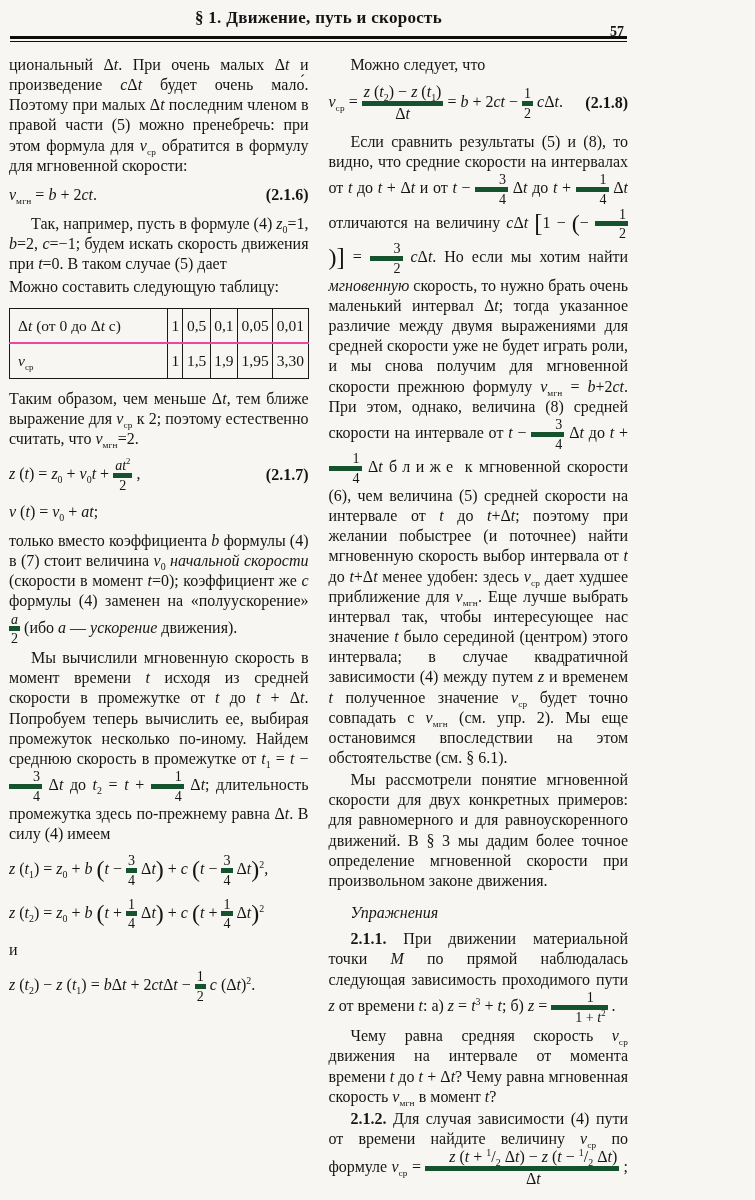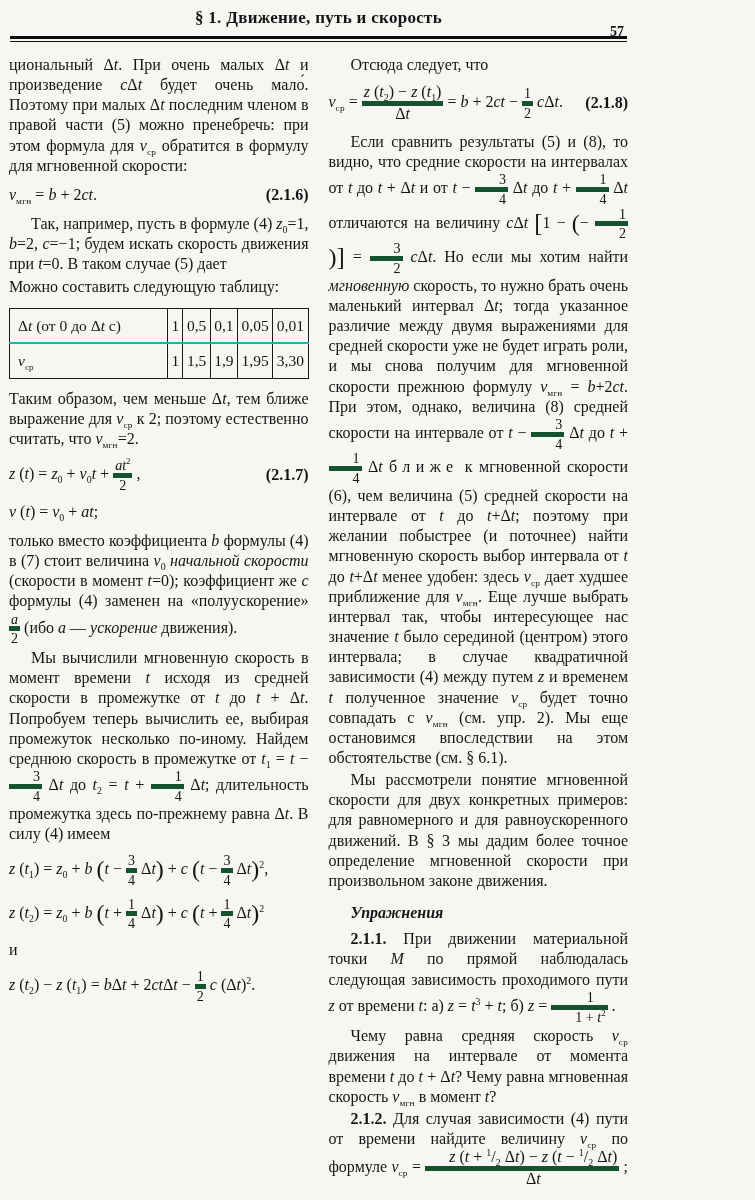--- a/index.html
+++ b/index.html
@@ -49,23 +49,23 @@
   
   .bp{font-size:1.5em;line-height:1;vertical-align:-0.14em;font-weight:400;}
   .bb{font-size:1.55em;line-height:1;vertical-align:-0.14em;font-weight:400;}
   .sp{letter-spacing:0.34em;}
   
   .tbl{width:100%;border-collapse:collapse;margin:11px 0 10px;border:1.5px solid #1a1a1a;}
   .tbl td{
     border:1px solid #1a1a1a;
     padding:7px 3px;text-align:center;font-size:15.5px;
   }
-  .tbl tr:first-child td{border-bottom:2px solid #14b8a6;}
+  .tbl tr:first-child td{border-bottom:2px solid #ec4899;}
   .tbl td:first-child{text-align:left;padding-left:8px;width:53%;}
-  .ex-head{font-weight:bold;font-style:italic;margin:12px 0 6px;text-indent:22px;}
+  .ex-head{font-weight:normal;font-style:italic;margin:12px 0 6px;text-indent:22px;}
   b{font-weight:bold;}
 </style>
 </head>
 <body>
 
 <div class="page">
 
   <div class="hdr">
     <div class="hdr-title">§ 1. Движение, путь и скорость</div>
     <div class="hdr-page">57</div>
@@ -127,21 +127,21 @@
       <div class="eq">
         <span class="body"><i>z</i> (<i>t</i><sub>2</sub>) = <i>z</i><sub>0</sub> + <i>b</i> <span class="bp">(</span><i>t</i> + <span class="fr"><span class="n">1</span><span class="d">4</span></span> Δ<i>t</i><span class="bp">)</span> + <i>c</i> <span class="bp">(</span><i>t</i> + <span class="fr"><span class="n">1</span><span class="d">4</span></span> Δ<i>t</i><span class="bp">)</span><sup>2</sup></span>
       </div>
       <p class="p">и</p>
       <div class="eq">
         <span class="body"><i>z</i> (<i>t</i><sub>2</sub>) − <i>z</i> (<i>t</i><sub>1</sub>) = <i>b</i>Δ<i>t</i> + 2<i>ct</i>Δ<i>t</i> − <span class="fr"><span class="n">1</span><span class="d">2</span></span> <i>c</i> (Δ<i>t</i>)<sup>2</sup>.</span>
       </div>
     </div>
 
     <div class="col">
-      <p class="p ind">Отсюда следует, что</p>
+      <p class="p ind">Можно следует, что</p>
 
       <div class="eq">
         <span class="body"><i>v</i><sub class="ss">ср</sub> = <span class="fr frL"><span class="n"><i>z</i> (<i>t</i><sub>2</sub>) − <i>z</i> (<i>t</i><sub>1</sub>)</span><span class="d">Δ<i>t</i></span></span> = <i>b</i> + 2<i>ct</i> − <span class="fr"><span class="n">1</span><span class="d">2</span></span> <i>c</i>Δ<i>t</i>.</span>
         <span class="num">(2.1.8)</span>
       </div>
 
       <p class="p ind">Если сравнить результаты (5) и (8), то видно, что средние скорости на интервалах от <i>t</i> до <i>t</i> + Δ<i>t</i> и от <i>t</i> − <span class="fr"><span class="n">3</span><span class="d">4</span></span> Δ<i>t</i> до <i>t</i> + <span class="fr"><span class="n">1</span><span class="d">4</span></span> Δ<i>t</i> отличаются на величину <i>c</i>Δ<i>t</i> <span class="bb">[</span>1 − <span class="bp">(</span>− <span class="fr"><span class="n">1</span><span class="d">2</span></span><span class="bp">)</span><span class="bb">]</span> = <span class="fr"><span class="n">3</span><span class="d">2</span></span> <i>c</i>Δ<i>t</i>. Но если мы хотим найти <i>мгновенную</i> скорость, то нужно брать очень маленький интервал Δ<i>t</i>; тогда указанное различие между двумя выражениями для средней скорости уже не будет играть роли, и мы снова получим для мгновенной скорости прежнюю формулу <i>v</i><sub class="ss">мгн</sub> = <i>b</i>+2<i>ct</i>. При этом, однако, величина (8) средней скорости на интервале от <i>t</i> − <span class="fr"><span class="n">3</span><span class="d">4</span></span> Δ<i>t</i> до <i>t</i> + <span class="fr"><span class="n">1</span><span class="d">4</span></span> Δ<i>t</i> <span class="sp">ближе</span> к мгновенной скорости (6), чем величина (5) средней скорости на интервале от <i>t</i> до <i>t</i>+Δ<i>t</i>; поэтому при желании побыстрее (и поточнее) найти мгновенную скорость выбор интервала от <i>t</i> до <i>t</i>+Δ<i>t</i> менее удобен: здесь <i>v</i><sub class="ss">ср</sub> дает худшее приближение для <i>v</i><sub class="ss">мгн</sub>. Еще лучше выбрать интервал так, чтобы интересующее нас значение <i>t</i> было серединой (центром) этого интервала; в случае квадратичной зависимости (4) между путем <i>z</i> и временем <i>t</i> полученное значение <i>v</i><sub class="ss">ср</sub> будет точно совпадать с <i>v</i><sub class="ss">мгн</sub> (см. упр. 2). Мы еще остановимся впоследствии на этом обстоятельстве (см. § 6.1).</p>
       <p class="p ind mt">Мы рассмотрели понятие мгновенной скорости для двух конкретных примеров: для равномерного и для равноускоренного движений. В § 3 мы дадим более точное определение мгновенной скорости при произвольном законе движения.</p>
 
       <p class="ex-head">Упражнения</p>

